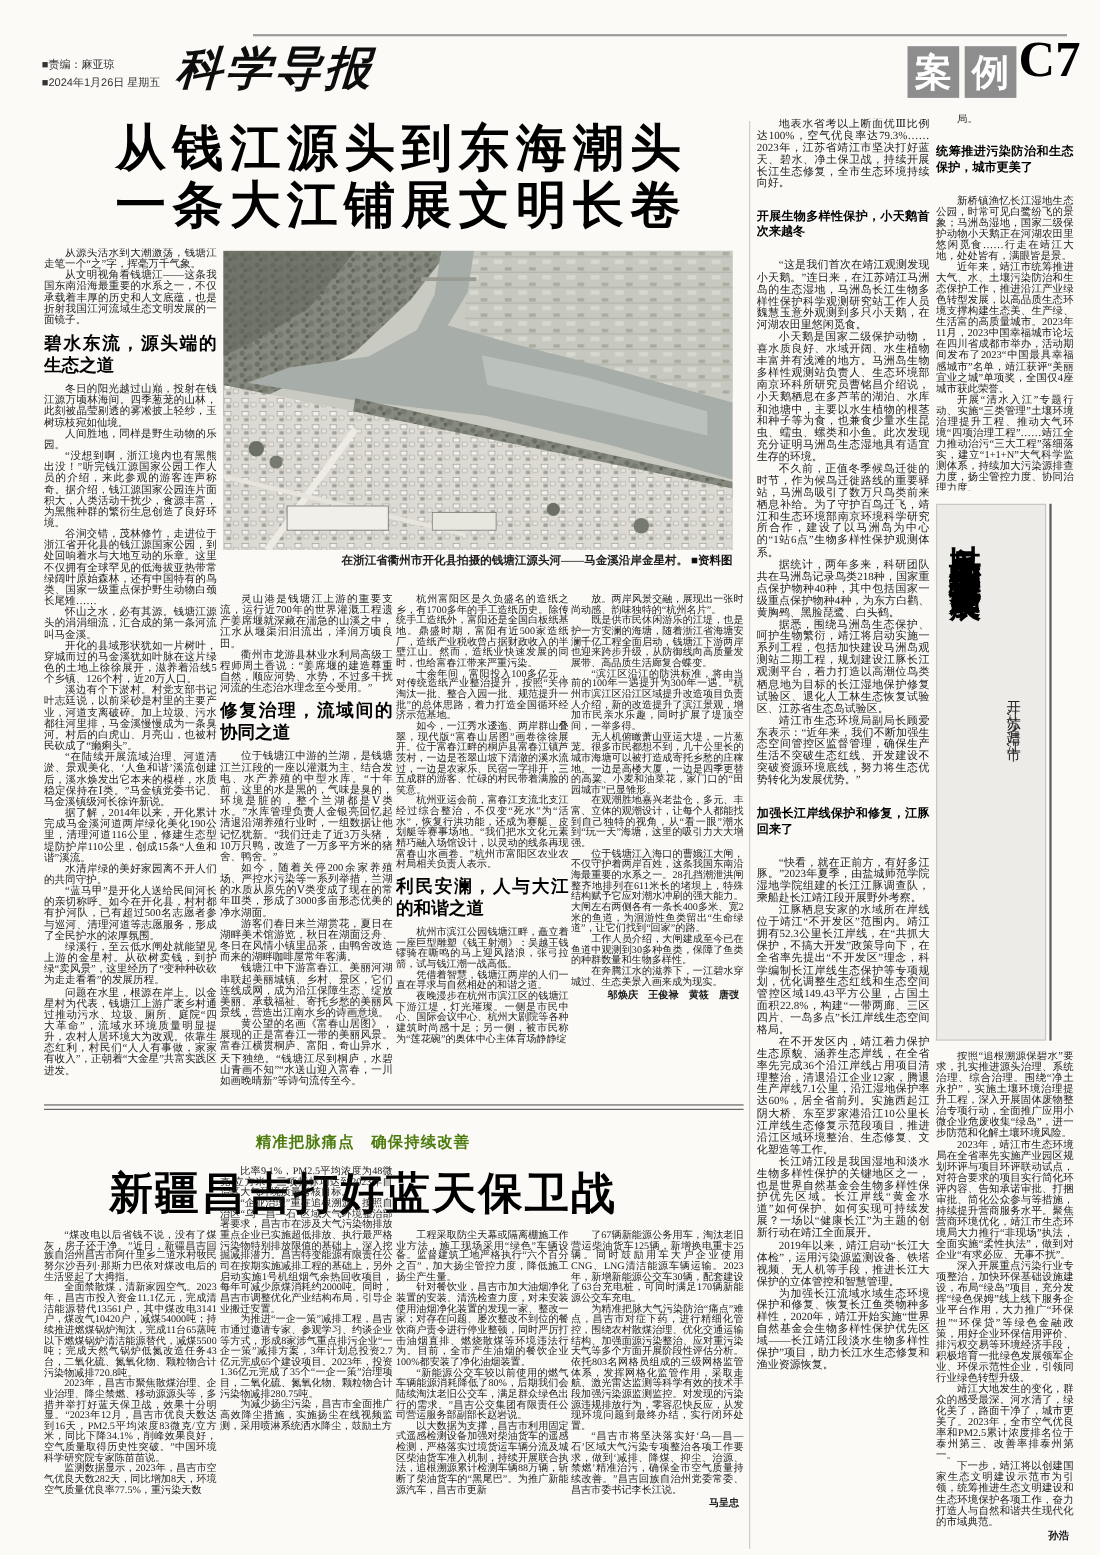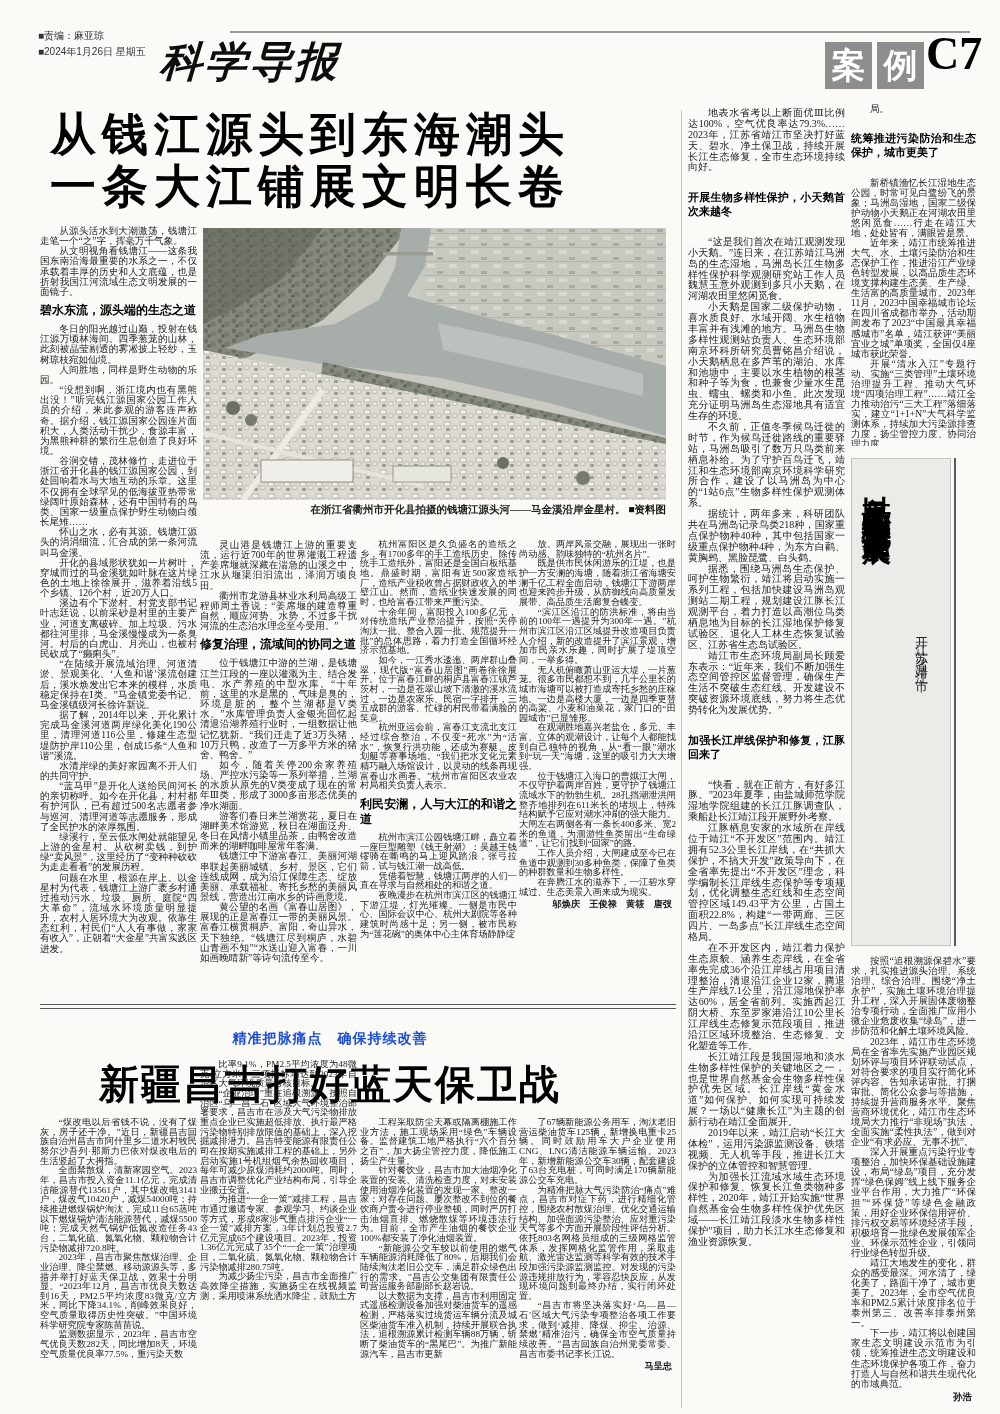--- a/index.html
+++ b/index.html
@@ -1,38 +1,38 @@
 <!DOCTYPE html>
 <html><head>
 <meta charset="utf-8">
 <style>
   html,body{margin:0;padding:0;background:#e8e6e2;}
   .page{position:relative;width:1000px;height:1414px;background:#fbfaf7;margin:0 auto;
         font-family:"Liberation Serif","DejaVu Serif",serif;color:#1a1a1a;overflow:hidden;}
   
   .top-rule{position:absolute;left:230px;top:31px;width:740px;height:2px;background:#9a9a9a;}
-  .ed-block{position:absolute;left:38px;top:28px;font-size:10px;line-height:16px;color:#333;
+  .ed-block{position:absolute;left:38px;top:52px;font-size:10px;line-height:16px;color:#333;
             font-family:"Liberation Sans","DejaVu Sans",sans-serif;}
   .masthead{position:absolute;left:160px;top:34px;font-size:42px;font-weight:700;font-style:italic;
             letter-spacing:3px;color:#0d0d0d;transform:skewX(-3deg);}
   .section-badges{position:absolute;left:825px;top:42px;display:flex;gap:5px;}
   .badge{width:47px;height:47px;background:#8d8d8d;color:#fff;font-size:34px;font-weight:700;
          display:flex;align-items:center;justify-content:center;}
   .page-no{position:absolute;left:926px;top:27px;font-size:46px;font-weight:700;color:#000;
            font-family:"Liberation Serif",serif;}
   
-  .main-headline{position:absolute;left:50px;top:108px;width:630px;
+  .main-headline{position:absolute;left:50px;top:108px;width:630px;text-align:center;
       font-family:"DejaVu Sans","Liberation Sans",sans-serif;font-weight:900;font-size:46px;
       line-height:52px;letter-spacing:6px;color:#000;}
   
   .col{position:absolute;overflow:hidden;text-align:justify;}
   .main-body{font-size:9.6px;line-height:1.06;}
   .tight{font-size:9.2px;line-height:1.05;}
   .para{margin:0;text-indent:2em;}
-  .subhead{font-family:"Liberation Sans","DejaVu Sans",sans-serif;font-size:12px;font-weight:700;
+  .subhead{font-family:"Liberation Sans","DejaVu Sans",sans-serif;font-size:16px;font-weight:700;
            margin:6px 0;text-indent:0;line-height:1.25;color:#000;}
   .r-a{font-size:10px;line-height:1.09;}
   .r-b{font-size:9.5px;line-height:1.06;}
   .r-a .subhead,.r-b .subhead{font-size:11px;margin:18px 0;}
   .byline{text-align:right;font-weight:700;text-indent:0;margin:3px 0 0;padding-right:4px;}
   
   .photo{position:absolute;left:203px;top:228px;width:463px;height:272px;background:#cfcfc9;}
   .caption{position:absolute;left:203px;top:503px;width:463px;font-size:10.5px;color:#222;
            text-align:right;font-weight:600;}
   .caption .credit{font-weight:700;color:#111;}
@@ -44,21 +44,21 @@
   .vbox{position:absolute;left:851px;top:458px;width:100px;height:488px;background:#edebe7;
         border:1px solid #c6c4c0;box-sizing:border-box;}
   .vbox-rule{position:absolute;left:954px;top:458px;width:2px;height:488px;background:#5a5a5a;}
   .vtitle{position:absolute;left:5px;top:13px;writing-mode:vertical-rl;font-size:29px;font-weight:700;
           letter-spacing:3px;color:#000;font-family:"Liberation Serif",serif;}
   .vsub{position:absolute;left:60px;top:168px;writing-mode:vertical-rl;font-size:13px;
         letter-spacing:7px;color:#222;}
   
   .bottom-head{position:absolute;left:40px;top:1030px;width:580px;text-align:center;}
   .kicker{font-family:"Liberation Sans","DejaVu Sans",sans-serif;font-size:14px;font-weight:700;
-          letter-spacing:1px;color:#1d4ed8;margin:0 0 9px;}
+          letter-spacing:1px;color:#4d7c0f;margin:0 0 9px;}
   .b-headline{font-size:40px;font-weight:700;letter-spacing:2px;color:#000;margin:0;
               font-family:"Liberation Serif",serif;}
 </style>
 </head>
 <body>
 
 <div class="page">
 
   <div class="top-rule"></div>
   <div class="ed-block">
@@ -160,21 +160,21 @@
       <p class="para">杭州市滨江公园钱塘江畔，矗立着一座巨型雕塑《钱王射潮》：吴越王钱镠骑在嘶鸣的马上迎风踏浪，张弓拉箭，试与钱江潮一战高低。</p>
       <p class="para">凭借着智慧，钱塘江两岸的人们一直在寻求与自然相处的和谐之道。</p>
       <p class="para">夜晚漫步在杭州市滨江区的钱塘江下游江堤，灯光璀璨。一侧是市民中心、国际会议中心、杭州大剧院等各种建筑时尚感十足；另一侧，被市民称为“莲花碗”的奥体中心主体育场静静绽</p>
     </div>
   <div class="col main-body tight" style="left:519px;top:540px;width:157px;height:463px;">
       <p class="para">放。两岸风景交融，展现出一张时尚动感、韵味独特的“杭州名片”。</p>
       <p class="para">既是供市民休闲游乐的江堤，也是护一方安澜的海塘，随着浙江省海塘安澜千亿工程全面启动，钱塘江下游两岸也迎来跨步升级，从防御线向高质量发展带、高品质生活廊复合蝶变。</p>
       <p class="para">“滨江区沿江的防洪标准，将由当前的100年一遇提升为300年一遇。”杭州市滨江区沿江区域提升改造项目负责人介绍，新的改造提升了滨江景观，增加市民亲水乐趣，同时扩展了堤顶空间，一举多得。</p>
       <p class="para">无人机俯瞰萧山亚运大堤，一片葱茏。很多市民都想不到，几十公里长的城市海塘可以被打造成寄托乡愁的庄稼地。一边是高楼大厦，一边是四季更替的高粱、小麦和油菜花，家门口的“田园城市”已显雏形。</p>
       <p class="para">在观潮胜地嘉兴老盐仓，多元、丰富、立体的观潮设计，让每个人都能找到自己独特的视角，从“看一眼”潮水到“玩一天”海塘，这里的吸引力大大增强。</p>
-      <p class="para">位于钱塘江入海口的曹娥江大闸，不仅守护着两岸百姓，更守护了钱塘江流域水下的勃勃生机。28孔挡潮泄洪闸整齐地排列在611米长的堵坝上，特殊结构赋予它应对潮水冲刷的强大能力。大闸左右两侧各有一条长400多米、宽2米的鱼道，为洄游性鱼类留出“生命绿道”，让它们找到“回家”的路。</p>
+      <p class="para">位于钱塘江入海口的曹娥江大闸，不仅守护着两岸百姓，这条我国东南沿海最重要的水系之一。28孔挡潮泄洪闸整齐地排列在611米长的堵坝上，特殊结构赋予它应对潮水冲刷的强大能力。大闸左右两侧各有一条长400多米、宽2米的鱼道，为洄游性鱼类留出“生命绿道”，让它们找到“回家”的路。</p>
       <p class="para">工作人员介绍，大闸建成至今已在鱼道中观测到30多种鱼类，保障了鱼类的种群数量和生物多样性。</p>
       <p class="para">在奔腾江水的滋养下，一江碧水穿城过、生态美景入画来成为现实。</p>
       <p class="para byline">邬焕庆　王俊禄　黄筱　唐弢</p>
     </div>
 
   <div class="v-sep"></div>
   <div class="dbl-rule"></div>
 
   <div class="col r-a" style="left:688px;top:108px;width:157px;height:1300px;">
       <p class="para">地表水省考以上断面优Ⅲ比例达100%，空气优良率达79.3%……2023年，江苏省靖江市坚决打好蓝天、碧水、净土保卫战，持续开展长江生态修复，全市生态环境持续向好。</p>

